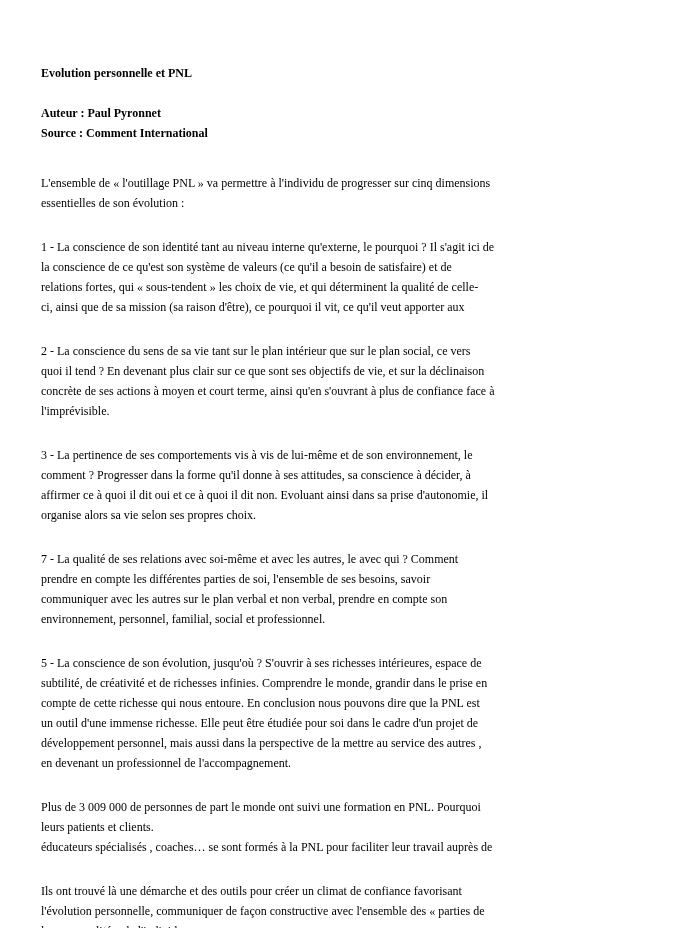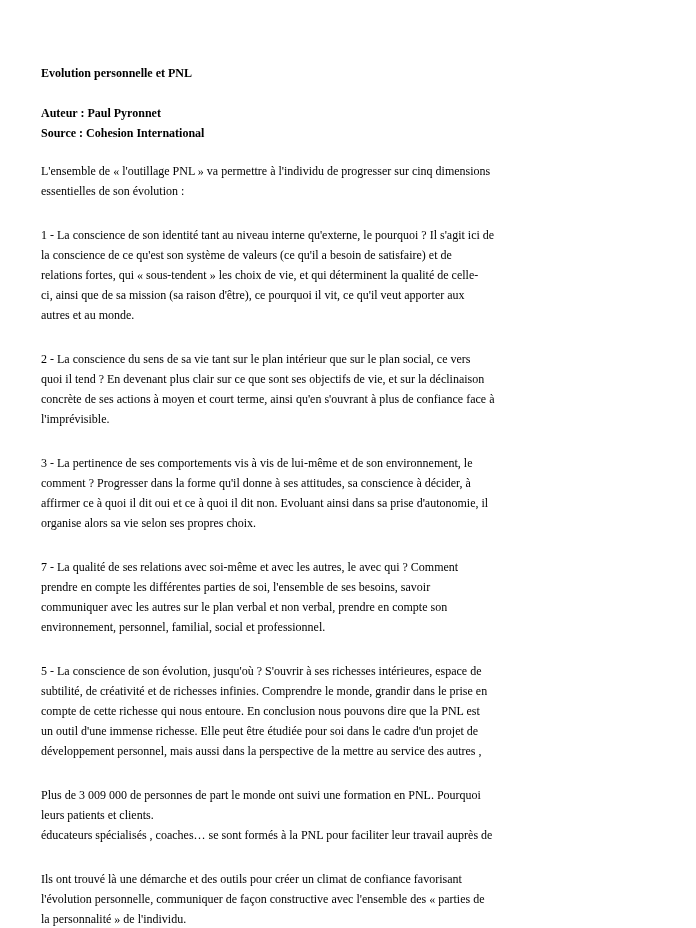--- a/index.html
+++ b/index.html
@@ -18,47 +18,46 @@
     left: 41px;
     top: 63px;
     width: 634px;
     color: #000000;
     font-family: Liberation Serif, serif;
     font-size: 12px;
     line-height: 20px;
   }
   .block { margin: 0; }
   .block + .block { margin-top: 24px; }
-  .block.doc-header + .block { margin-top: 18px; }
+  .block.doc-header + .block { margin-top: 30px; }
   .block.bold { font-weight: bold; }
   .line {
     white-space: pre;
     min-height: 20px;
   }
 </style>
 </head>
 <body style="background: rgb(255, 255, 255);">
 
 <main class="doc" style="color: rgb(0, 0, 0);">
     <section class="block bold doc-header">
       <div class="line">Evolution personnelle et PNL</div>
       <div class="line"></div>
       <div class="line">Auteur : Paul Pyronnet</div>
-      <div class="line">Source : Cohesion International</div>
+      <div class="line">Source : Comment International</div>
     </section>
     <section class="block">
       <div class="line">L'ensemble de « l'outillage PNL » va permettre à l'individu de progresser sur cinq dimensions</div>
       <div class="line">essentielles de son évolution :</div>
     </section>
     <section class="block">
       <div class="line">1 - La conscience de son identité tant au niveau interne qu'externe, le pourquoi ? Il s'agit ici de</div>
       <div class="line">la conscience de ce qu'est son système de valeurs (ce qu'il a besoin de satisfaire) et de</div>
       <div class="line">relations fortes, qui « sous-tendent » les choix de vie, et qui déterminent la qualité de celle-</div>
       <div class="line">ci, ainsi que de sa mission (sa raison d'être), ce pourquoi il vit, ce qu'il veut apporter aux</div>
-      <div class="line">autres et au monde.</div>
     </section>
     <section class="block">
       <div class="line">2 - La conscience du sens de sa vie tant sur le plan intérieur que sur le plan social, ce vers</div>
       <div class="line">quoi il tend ? En devenant plus clair sur ce que sont ses objectifs de vie, et sur la déclinaison</div>
       <div class="line">concrète de ses actions à moyen et court terme, ainsi qu'en s'ouvrant à plus de confiance face à</div>
       <div class="line">l'imprévisible.</div>
     </section>
     <section class="block">
       <div class="line">3 - La pertinence de ses comportements vis à vis de lui-même et de son environnement, le</div>
       <div class="line">comment ? Progresser dans la forme qu'il donne à ses attitudes, sa conscience à décider, à</div>
@@ -70,20 +69,21 @@
       <div class="line">prendre en compte les différentes parties de soi, l'ensemble de ses besoins, savoir</div>
       <div class="line">communiquer avec les autres sur le plan verbal et non verbal, prendre en compte son</div>
       <div class="line">environnement, personnel, familial, social et professionnel.</div>
     </section>
     <section class="block">
       <div class="line">5 - La conscience de son évolution, jusqu'où ? S'ouvrir à ses richesses intérieures, espace de</div>
       <div class="line">subtilité, de créativité et de richesses infinies. Comprendre le monde, grandir dans le prise en</div>
       <div class="line">compte de cette richesse qui nous entoure. En conclusion nous pouvons dire que la PNL est</div>
       <div class="line">un outil d'une immense richesse. Elle peut être étudiée pour soi dans le cadre d'un projet de</div>
       <div class="line">développement personnel, mais aussi dans la perspective de la mettre au service des autres ,</div>
+      <div class="line">en devenant un professionnel de l'accompagnement.</div>
     </section>
     <section class="block">
       <div class="line">Plus de 3 009 000 de personnes de part le monde ont suivi une formation en PNL. Pourquoi</div>
       <div class="line">leurs patients et clients.</div>
       <div class="line">éducateurs spécialisés , coaches… se sont formés à la PNL pour faciliter leur travail auprès de</div>
     </section>
     <section class="block">
       <div class="line">Ils ont trouvé là une démarche et des outils pour créer un climat de confiance favorisant</div>
       <div class="line">l'évolution personnelle, communiquer de façon constructive avec l'ensemble des « parties de</div>
       <div class="line">la personnalité » de l'individu.</div>

